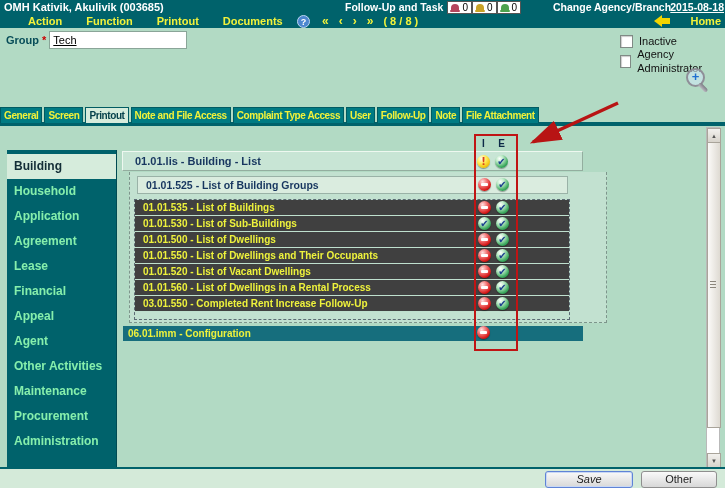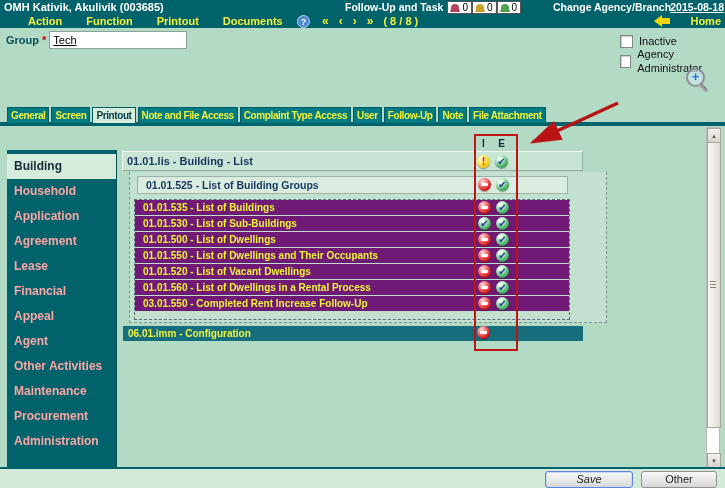--- a/index.html
+++ b/index.html
@@ -36,42 +36,42 @@
   #checks{position:absolute;left:620px;top:31px;}
   .check-row{display:flex;align-items:center;gap:6px;height:20px;}
   .checkbox{width:11px;height:11px;background:#fff;border:1px solid #808a85;box-shadow:inset 1px 1px 1px #ccc;cursor:pointer;}
   .check-label{font:11px/14px "Liberation Sans",sans-serif;color:#111;}
   #magnifier{position:absolute;left:686px;top:68px;width:28px;height:28px;cursor:pointer;}
   #magnifier .glass{position:absolute;left:0;top:0;width:15px;height:15px;border:2.5px solid #8f8f98;border-radius:50%;
                     background:rgba(210,233,250,.55);color:#1f6fd0;font:bold 13px/14px "Liberation Sans",sans-serif;text-align:center;}
   #magnifier .handle{position:absolute;left:15px;top:14px;width:4px;height:11px;background:linear-gradient(90deg,#b9b9c0,#7e7e86);transform:rotate(-45deg);border-radius:2px;}
   
   #strip{position:absolute;left:0;top:122px;width:725px;height:4px;background:#00626b;}
-  #tabs{position:absolute;left:7px;top:107px;display:flex;gap:2px;align-items:flex-end;z-index:3;white-space:nowrap;}
+  #tabs{position:absolute;left:0;top:107px;display:flex;gap:2px;align-items:flex-end;z-index:3;white-space:nowrap;}
   .tab{background:#007b83;color:#f2f23a;font:bold 10px/15px "Liberation Sans",sans-serif;letter-spacing:-0.4px;
        padding:0 3px;border:1px solid #015b62;border-bottom:none;cursor:pointer;}
   .tab.active{background:#d6ecdc;color:#06414b;}
   
   #sidebar{position:absolute;left:7px;top:150px;width:110px;height:317px;background:#00626b;
            padding-top:4px;box-sizing:border-box;border-right:1px solid #004a52;}
-  .side-item{font:bold 12px/14px "Liberation Sans",sans-serif;color:#fca5a5;padding:5px 2px 6px 7px;cursor:pointer;}
+  .side-item{font:bold 12px/14px "Liberation Sans",sans-serif;color:#86efac;padding:5px 2px 6px 7px;cursor:pointer;}
   .side-item.active{background:#d6ecdc;color:#132d36;}
   
   #ie-header{position:absolute;left:477px;top:138px;display:flex;gap:5px;z-index:3;}
   #ie-header span{width:13px;text-align:center;font:bold 10px/12px "Liberation Sans",sans-serif;color:#0c2a47;}
   #parent-row{position:absolute;left:122px;top:151px;width:461px;height:20px;background:#c8e5d5;
               border:1px solid;border-color:#eef8f0 #93ae9f #93ae9f #eef8f0;box-sizing:border-box;
-              font:bold 11px/18px "Liberation Sans",sans-serif;color:#17365f;padding-left:4px;cursor:pointer;}
+              font:bold 11px/18px "Liberation Sans",sans-serif;color:#17365f;padding-left:12px;cursor:pointer;}
   #panel{position:absolute;left:129px;top:172px;width:478px;height:151px;background:#c2e1d0;
          border:1px dashed #7d958b;border-top:none;box-sizing:border-box;}
   #group-row{position:absolute;left:7px;top:4px;width:431px;height:18px;background:#daecdf;
              border:1px solid #9ab2a7;box-sizing:border-box;font:bold 10.5px/16px "Liberation Sans",sans-serif;
              color:#17365f;padding-left:8px;cursor:pointer;}
   #list-block{position:absolute;left:4px;top:27px;width:436px;height:121px;border:1px dashed #5c6b74;box-sizing:border-box;}
-  .item{position:relative;height:16px;background:#701a75;border-bottom:1px solid #bfe0ce;
+  .item{position:relative;height:16px;background:#404040;border-bottom:1px solid #bfe0ce;
         font:bold 10px/16px "Liberation Sans",sans-serif;color:#eef23c;padding-left:8px;box-sizing:border-box;
         white-space:nowrap;cursor:pointer;}
   #config-row{position:absolute;left:123px;top:326px;width:460px;height:15px;background:#166e7d;
               font:bold 10px/15px "Liberation Sans",sans-serif;color:#eef23c;padding-left:5px;box-sizing:border-box;cursor:pointer;}
   .icons{position:absolute;display:flex;gap:5px;top:1px;}
   #parent-row .icons{left:354px;top:3px;}
   #group-row .icons{left:340px;top:1px;}
   .item .icons{left:343px;top:1px;}
   #config-row .icons{left:354px;top:0px;}
   .ball{width:13px;height:13px;border-radius:50%;display:flex;align-items:center;justify-content:center;

